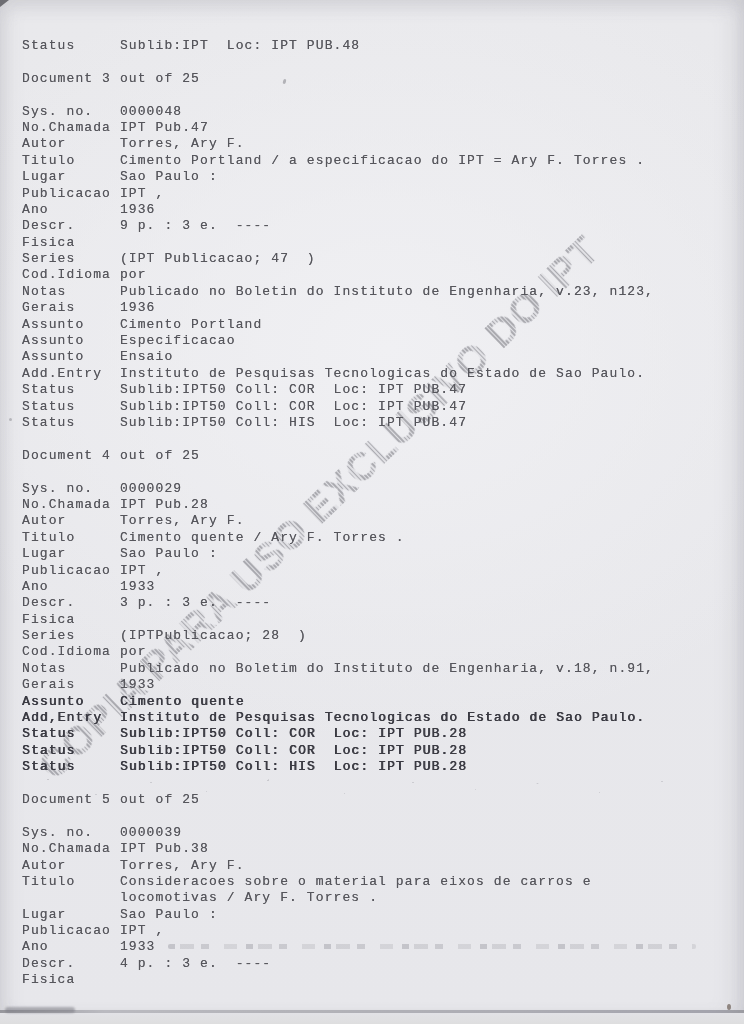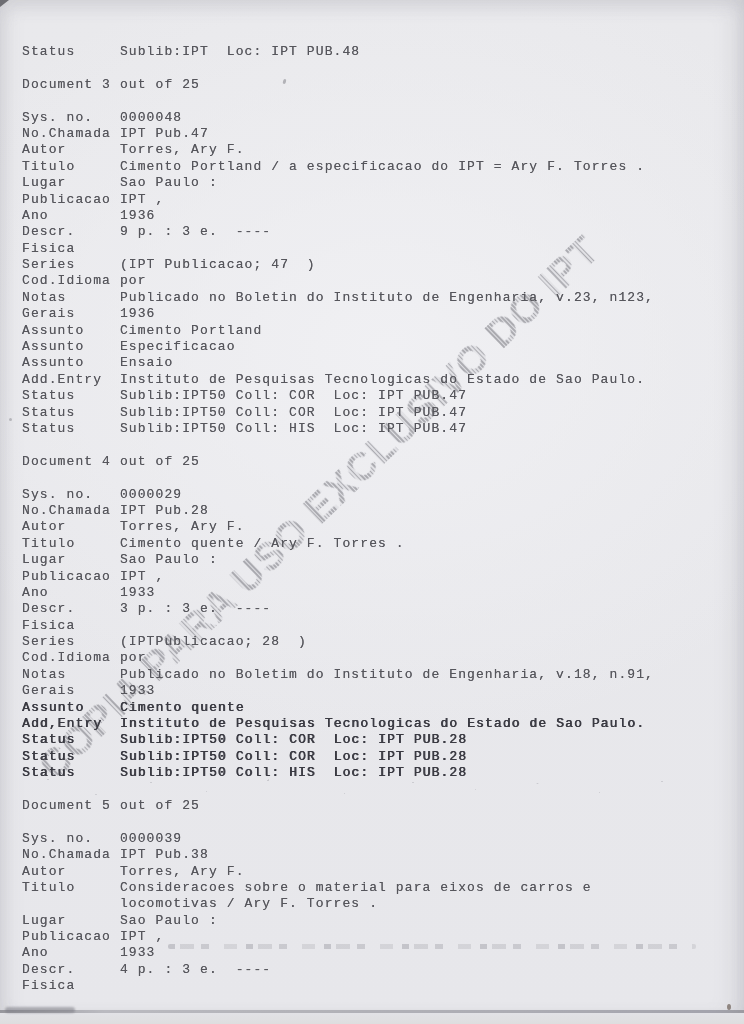--- a/index.html
+++ b/index.html
@@ -11,21 +11,21 @@
       linear-gradient(#e9e9ec,#e7e7eb);
     overflow:hidden;
     box-shadow: inset -10px 0 22px rgba(120,120,132,.14),
                 inset 0 -8px 16px rgba(120,120,132,.10),
                 inset 8px 0 20px rgba(120,120,132,.07),
                 inset 0 10px 18px rgba(120,120,132,.06);
     font-family:"Liberation Mono","DejaVu Sans Mono",monospace;
   }
   
   .printout{
-    position:absolute;left:22px;top:44px;
+    position:absolute;left:22px;top:38px;
     font-size:13px;line-height:16.4px;letter-spacing:1.1px;
     color:#56565c;white-space:pre;
     text-shadow:0 0 .5px rgba(86,86,92,.75);
   }
   .printout .ln{height:16.4px;}
   .printout .ln.b{
     color:#3a3a42;
     text-shadow:.6px 0 0 rgba(58,58,66,.9), 0 0 .5px rgba(58,58,66,.7);
   }
   

